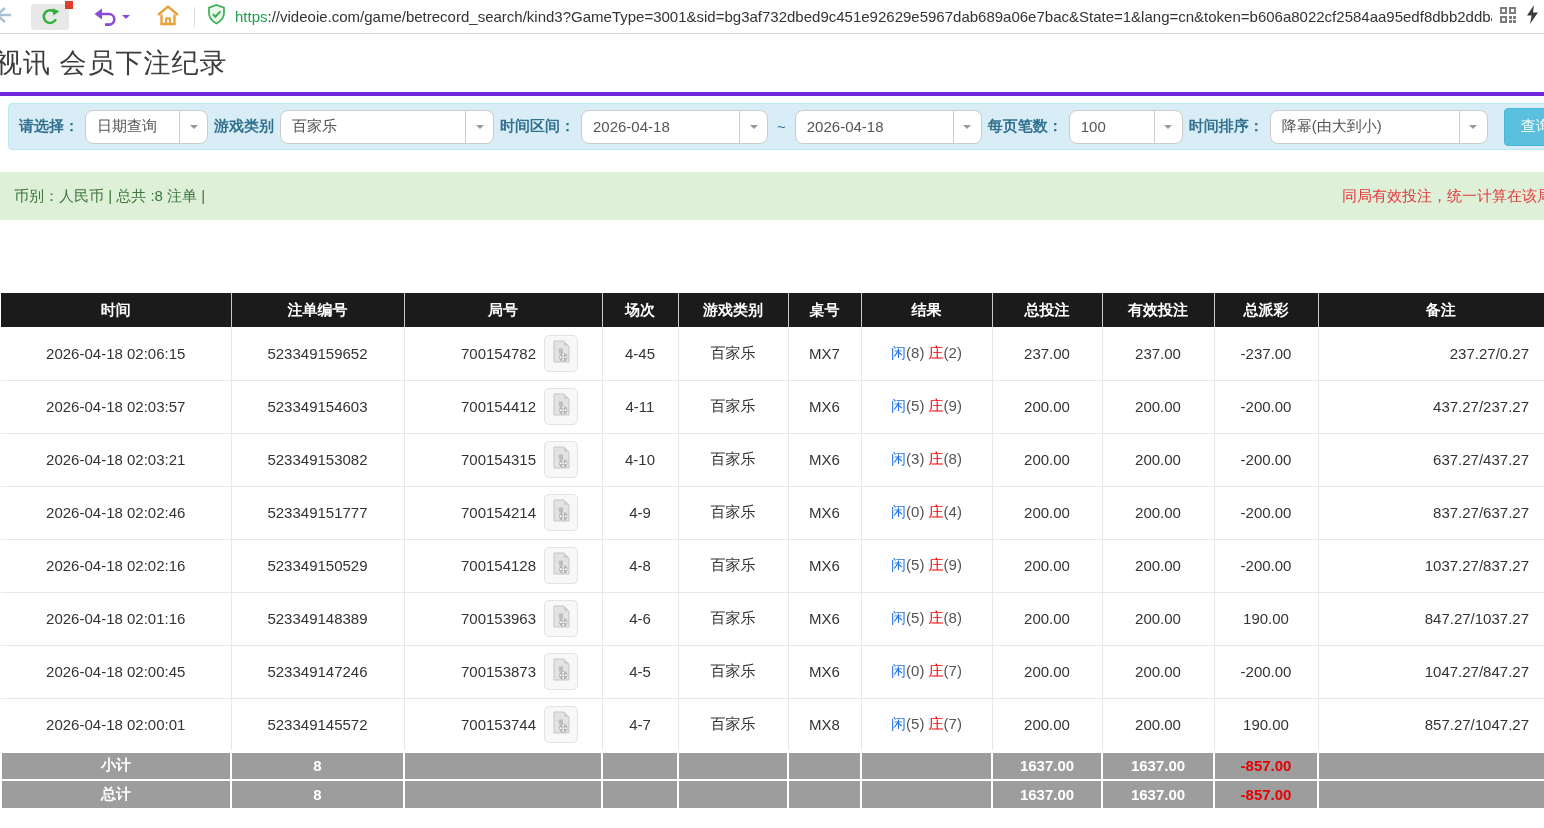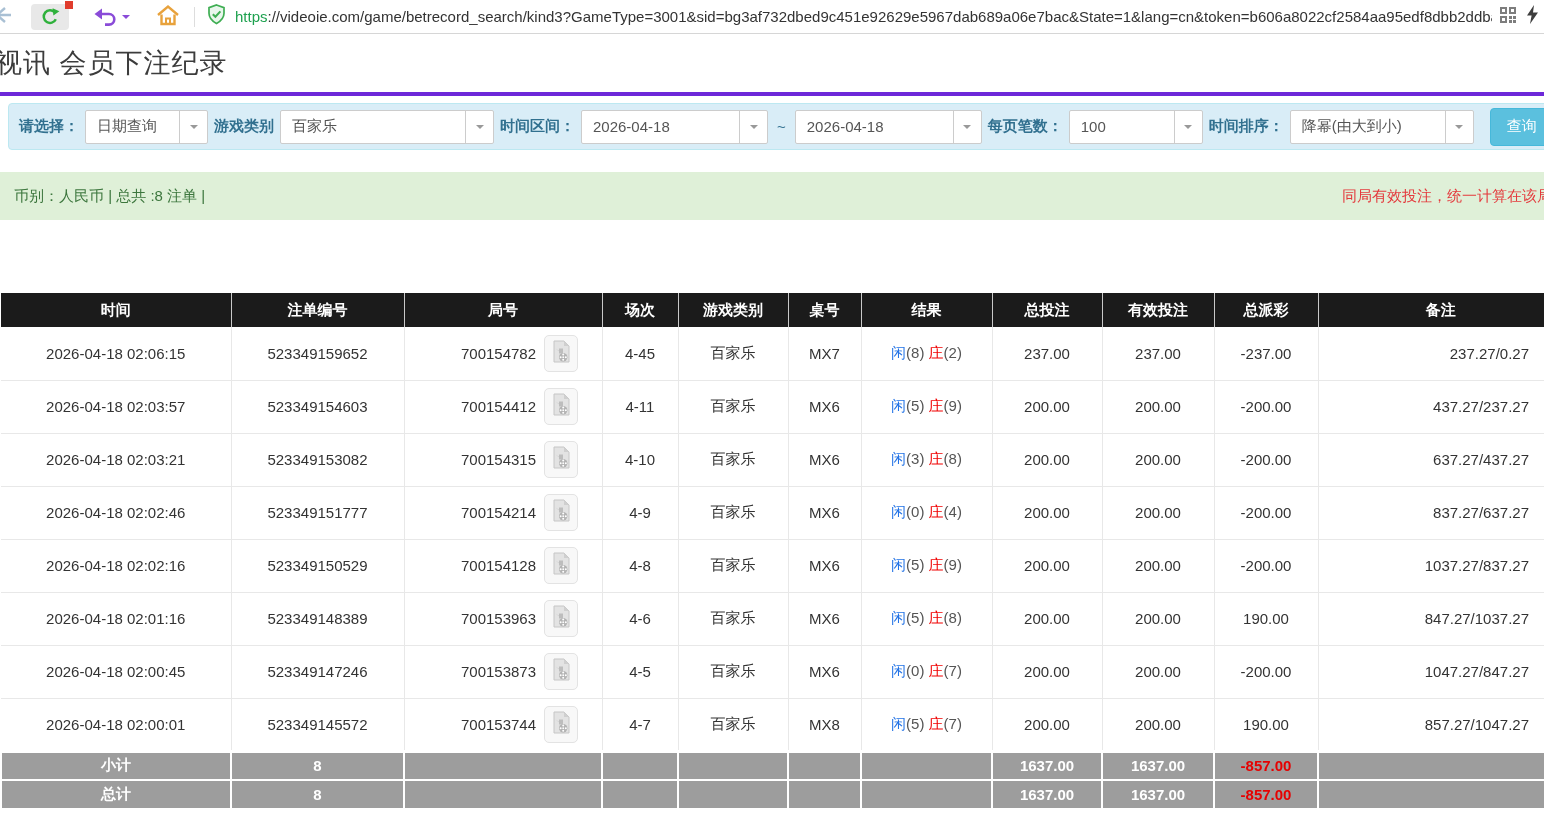--- a/index.html
+++ b/index.html
@@ -30,27 +30,27 @@
   .page-title { font-size:27px; font-weight:400; color:#3c3c3c; margin-left:-5px; letter-spacing:1px; }
 
   
   .filters {
     margin:7px 0 0 8px; width:1560px; height:47px;
     background:#d9edf7; border:1px solid #bce8f1; border-radius:4px;
     display:flex; align-items:center; padding-left:10px;
   }
   .fl-label { color:#31708f; font-weight:bold; font-size:15px; white-space:nowrap; flex:none; }
   .sel {
-    height:34px; background:#fff; border:1px solid #ccc; border-radius:2px;
+    height:34px; background:#fff; border:1px solid #ccc; border-radius:8px;
     display:flex; align-items:stretch; margin:0 6px; flex:none; cursor:pointer;
   }
   .sel .val { flex:1; display:flex; align-items:center; padding-left:11px; font-size:15px; color:#555; white-space:nowrap; overflow:hidden; }
   .sel .arr { width:28px; border-left:1px solid #ccc; display:flex; align-items:center; justify-content:center; }
   .sel .arr i { width:0; height:0; border:4px solid transparent; border-top-color:#999; margin-top:4px; }
-  .w1{width:123px}.w2{width:214px}.w3{width:187px}.w4{width:187px}.w5{width:134px}.w6{width:184px}
+  .w1{width:123px}.w2{width:214px}.w3{width:187px}.w4{width:187px}.w5{width:114px}.w6{width:218px}
   .tilde { color:#31708f; font-size:15px; margin:0 3px; flex:none; }
   .search-btn {
     flex:none; width:64px; height:38px; margin-left:10px;
     background:#5bc0de; color:#fff; font-size:15px; border:1px solid #46b8da; border-radius:4px; cursor:pointer;
     font-family:inherit;
   }
 
   
   .summary {
     margin-top:22px; height:48px; background:#dff0d8;

